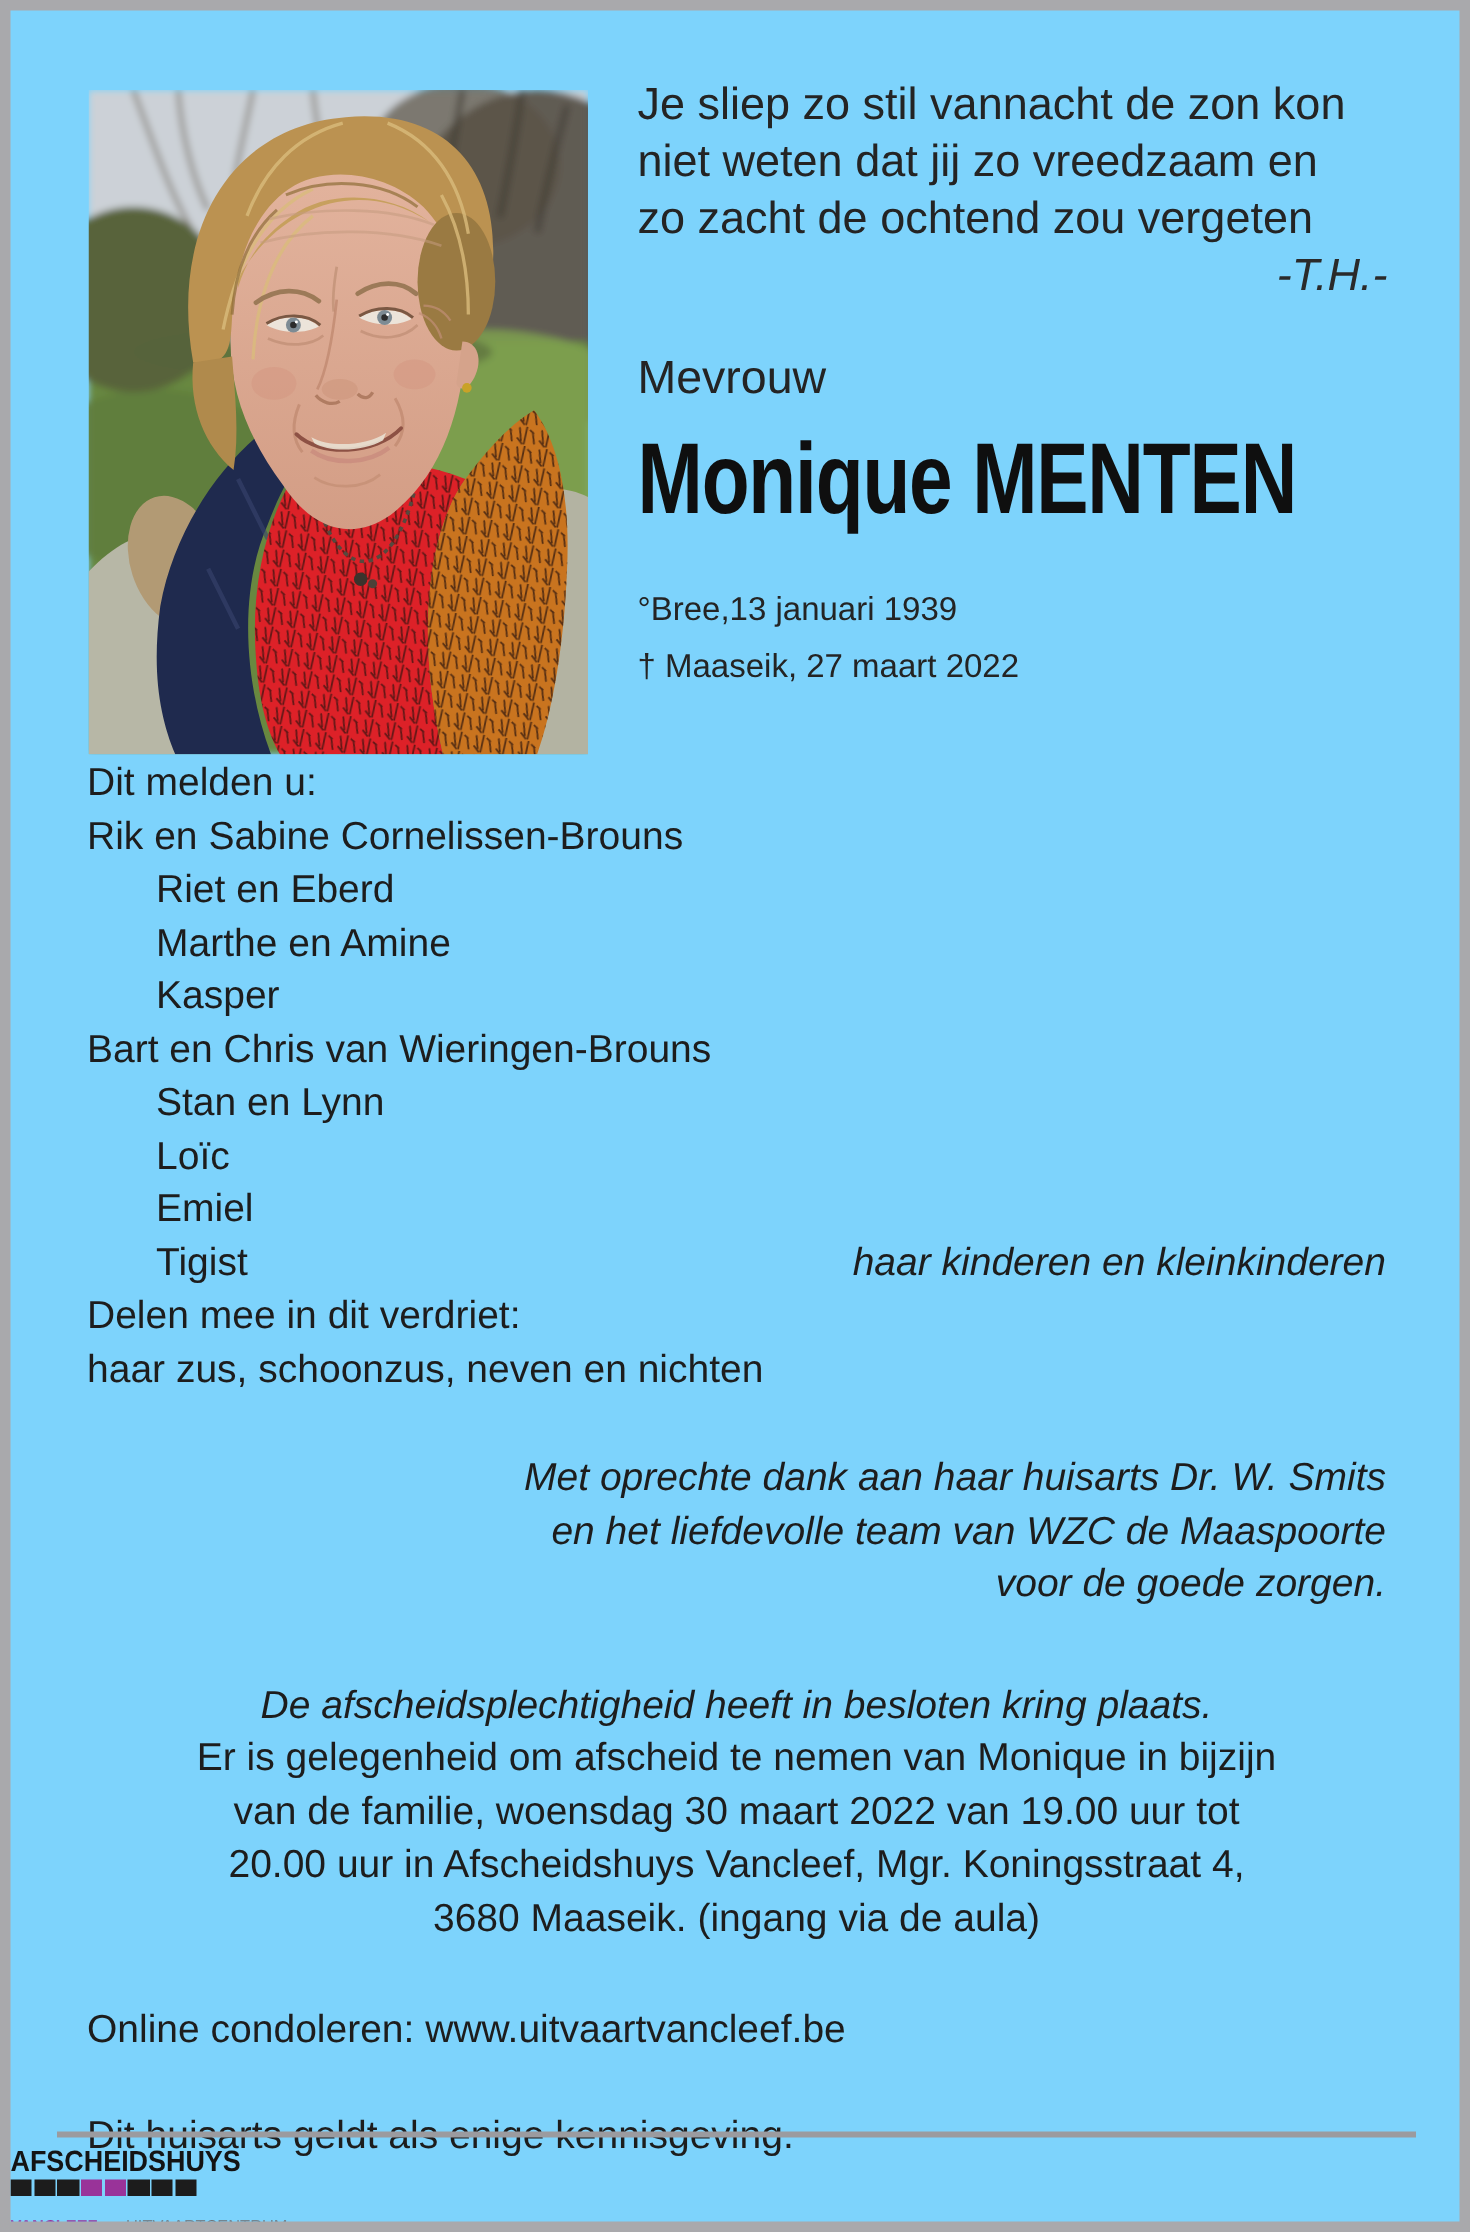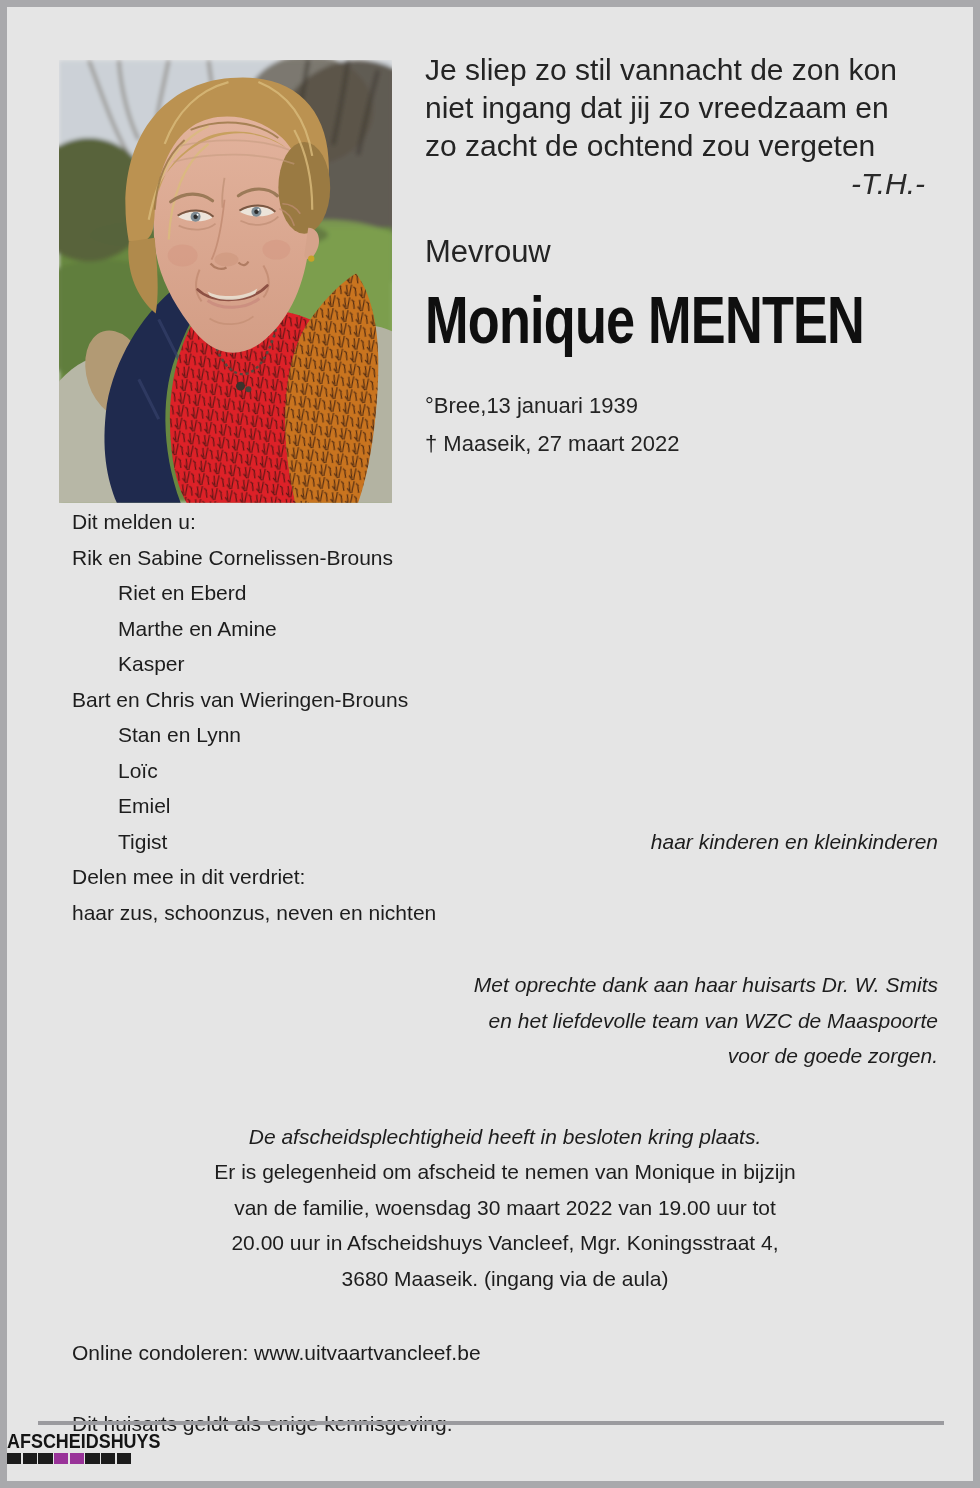--- a/index.html
+++ b/index.html
@@ -1,41 +1,41 @@
 <!DOCTYPE html>
 <html><head>
 <meta charset="utf-8">
 <style>
   html,body{margin:0;padding:0;background:#ffffff;}
   .card{
     position:relative;
     width:980px;height:1488px;
     box-sizing:border-box;
     border:7px solid #a9a9ac;
-    background:#e5e5e5;
+    background:#7dd3fc;
     font-family:"Liberation Sans",sans-serif;
     color:#1d1d1d;
     overflow:hidden;
   }
   
   .photo{position:absolute;left:52px;top:53px;width:333px;height:443px;overflow:hidden;}
   .photo svg{display:block;}
   
   .right-col{position:absolute;left:418px;top:44px;width:500px;}
   .poem{font-size:30px;line-height:38px;color:#242424;}
   .attribution{font-style:italic;text-align:right;font-size:30px;line-height:38px;color:#2a2a2a;}
   .salutation{font-size:31px;line-height:34px;margin-top:32px;color:#242424;}
   .name{
     font-size:67px;font-weight:700;line-height:70px;margin-top:16px;
     letter-spacing:-1px;white-space:nowrap;color:#0f0f0f;
     transform:scaleX(0.78);transform-origin:0 50%;
   }
   .dates{font-size:22px;line-height:38px;margin-top:32px;color:#242424;}
   
-  .main{position:absolute;left:65px;top:497px;width:866px;font-size:21px;line-height:35.5px;}
+  .main{position:absolute;left:51px;top:497px;width:866px;font-size:26px;line-height:35.5px;}
   .row{white-space:nowrap;}
   .row.indent{padding-left:46px;}
   .row-flex{display:flex;justify-content:space-between;align-items:baseline;}
   .note{font-style:italic;white-space:nowrap;}
   .thanks{margin-top:37px;text-align:right;font-style:italic;}
   .ceremony{margin-top:45px;text-align:center;}
   .ceremony .private{font-style:italic;}
   .online{margin-top:39px;}
   .notice{margin-top:35px;}
   
@@ -148,21 +148,21 @@
       <path d="M139 230 C154 245 192 244 209 226" stroke="#8d5144" stroke-width="2.6" fill="none" stroke-linecap="round"></path>
       <path d="M149 232 C161 239 186 238 199 229 L197 234 C183 242 161 242 151 236 Z" fill="#e9e0d2" opacity="0.9"></path>
       <path d="M149 241 C163 251 187 250 201 239" stroke="#c4837a" stroke-width="3" fill="none" opacity="0.6"></path>
       <path d="M151 259 C163 267 183 267 195 257" stroke="#c08a70" stroke-width="1.8" fill="none" opacity="0.6"></path>
     </svg>
   </div>
 
   <div class="right-col">
     <div class="poem">
       <div>Je sliep zo stil vannacht de zon kon</div>
-      <div>niet ingang dat jij zo vreedzaam en</div>
+      <div>niet weten dat jij zo vreedzaam en</div>
       <div>zo zacht de ochtend zou vergeten</div>
     </div>
     <div class="attribution">-T.H.-</div>
     <div class="salutation">Mevrouw</div>
     <div class="name">Monique MENTEN</div>
     <div class="dates">
       <div>°Bree,13 januari 1939</div>
       <div>† Maaseik, 27 maart 2022</div>
     </div>
   </div>

